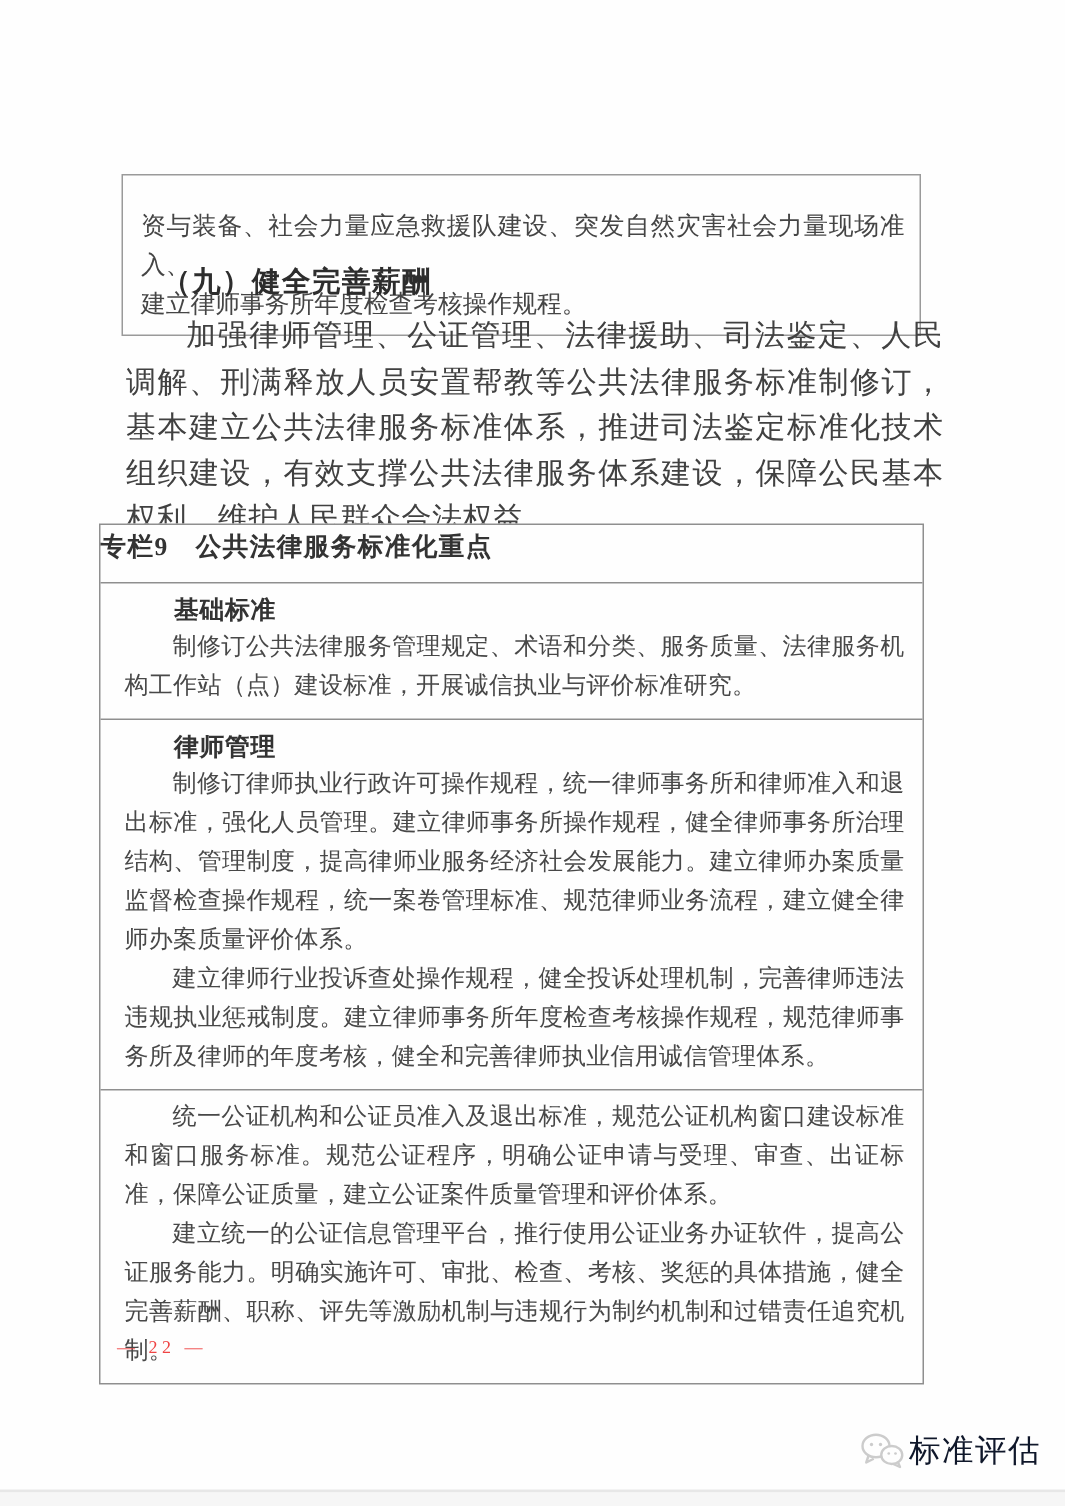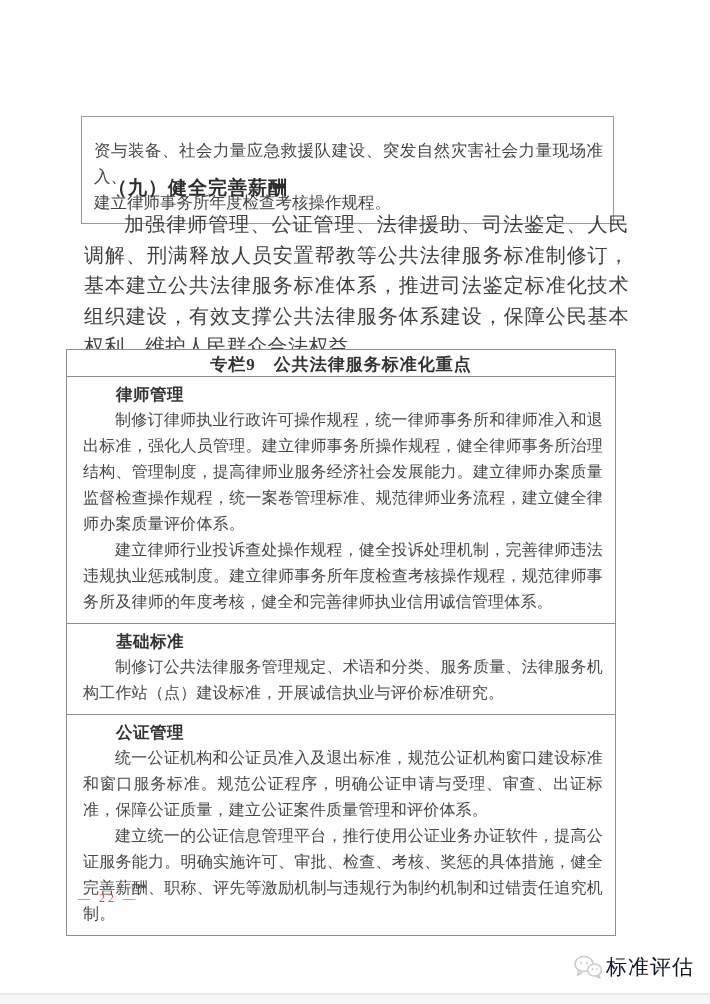--- a/index.html
+++ b/index.html
@@ -39,22 +39,22 @@
   }
 
   
   .column-box{
     position:absolute;left:66px;top:349px;width:550px;
     box-sizing:border-box;
     border:1px solid #8f8f8f;
     background:#fefefe;
   }
   .column-title{
-    text-align:center;font-weight:700;font-size:17px;color:#333;
-    padding:3px 0 0;letter-spacing:1px;
+    text-align:left;font-weight:700;font-size:17px;color:#333;
+    padding:3px 0 12px;letter-spacing:1px;
     border-bottom:1px solid #8f8f8f;
   }
   .col-section{padding:5px 12px 8px 16px;}
   .col-section + .col-section{border-top:1px solid #8f8f8f;}
   .col-section h3{
     margin:2px 0 1px;font-size:16.5px;font-weight:700;color:#333;
     text-indent:2em;letter-spacing:0.5px;
   }
   .col-section p{
     margin:0;font-size:16px;line-height:26px;
@@ -98,32 +98,31 @@
   </div>
 
   <h2 class="sec-heading">（九）健全完善薪酬</h2>
 
   <p class="intro">加强律师管理、公证管理、法律援助、司法鉴定、人民调解、刑满释放人员安置帮教等公共法律服务标准制修订，基本建立公共法律服务标准体系，推进司法鉴定标准化技术组织建设，有效支撑公共法律服务体系建设，保障公民基本权利，维护人民群众合法权益。</p>
 
   <div class="column-box">
     <div class="column-title">专栏9　公共法律服务标准化重点</div>
 
     <div class="col-section">
+      <h3>基础标准</h3>
+      <p>制修订公共法律服务管理规定、术语和分类、服务质量、法律服务机构工作站（点）建设标准，开展诚信执业与评价标准研究。</p>
+    </div>
+
+    <div class="col-section">
       <h3>律师管理</h3>
       <p>制修订律师执业行政许可操作规程，统一律师事务所和律师准入和退出标准，强化人员管理。建立律师事务所操作规程，健全律师事务所治理结构、管理制度，提高律师业服务经济社会发展能力。建立律师办案质量监督检查操作规程，统一案卷管理标准、规范律师业务流程，建立健全律师办案质量评价体系。</p>
       <p>建立律师行业投诉查处操作规程，健全投诉处理机制，完善律师违法违规执业惩戒制度。建立律师事务所年度检查考核操作规程，规范律师事务所及律师的年度考核，健全和完善律师执业信用诚信管理体系。</p>
     </div>
 
     <div class="col-section">
-      <h3>基础标准</h3>
-      <p>制修订公共法律服务管理规定、术语和分类、服务质量、法律服务机构工作站（点）建设标准，开展诚信执业与评价标准研究。</p>
-    </div>
-
-    <div class="col-section">
-      <h3>公证管理</h3>
       <p>统一公证机构和公证员准入及退出标准，规范公证机构窗口建设标准和窗口服务标准。规范公证程序，明确公证申请与受理、审查、出证标准，保障公证质量，建立公证案件质量管理和评价体系。</p>
       <p>建立统一的公证信息管理平台，推行使用公证业务办证软件，提高公证服务能力。明确实施许可、审批、检查、考核、奖惩的具体措施，健全完善薪酬、职称、评先等激励机制与违规行为制约机制和过错责任追究机制。</p>
     </div>
   </div>
 
   <div class="page-number">— 22 —</div>
 
   <div class="watermark">
     <span>
       <svg width="30" height="26" viewBox="0 0 30 26" fill="none" xmlns="http://www.w3.org/2000/svg">

